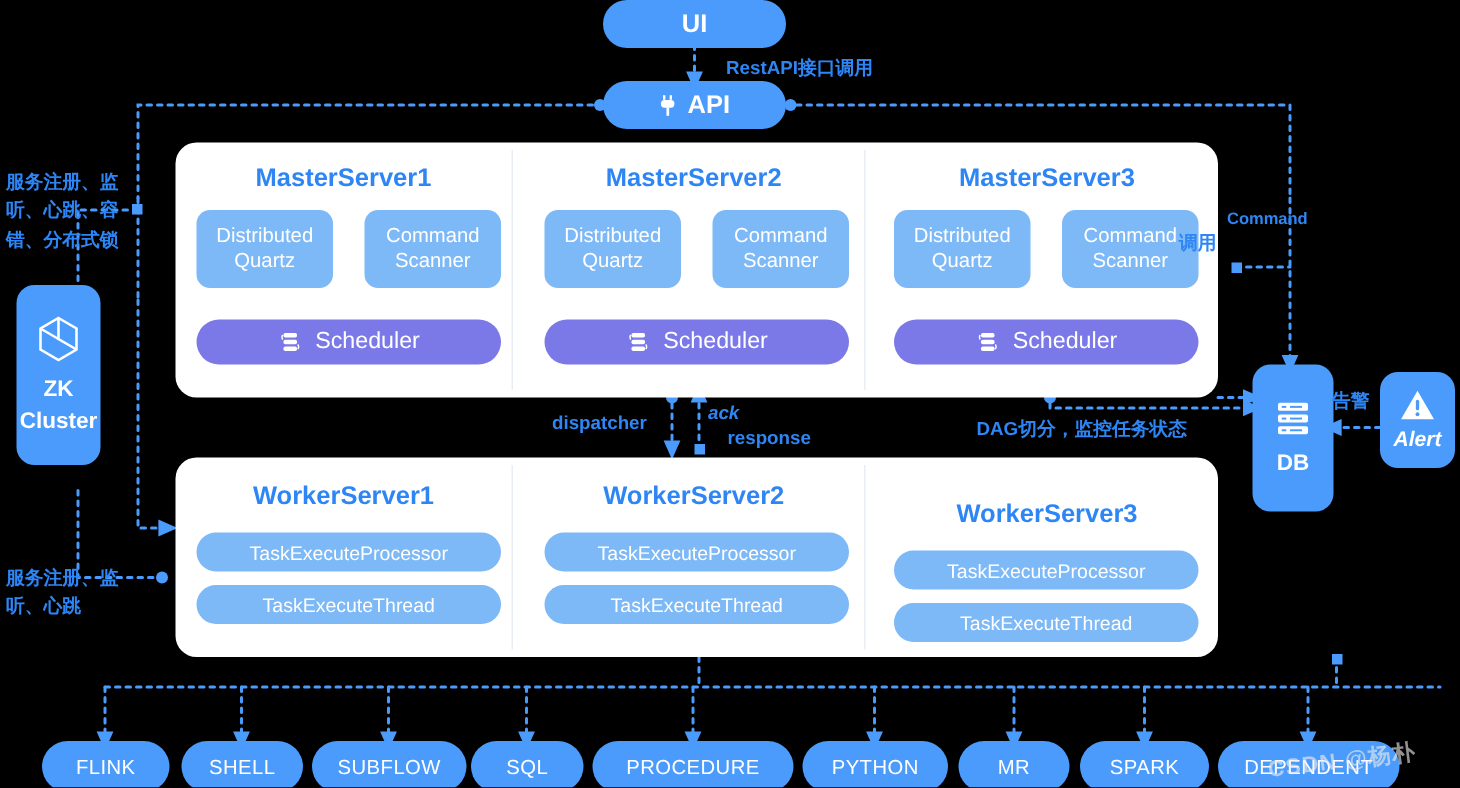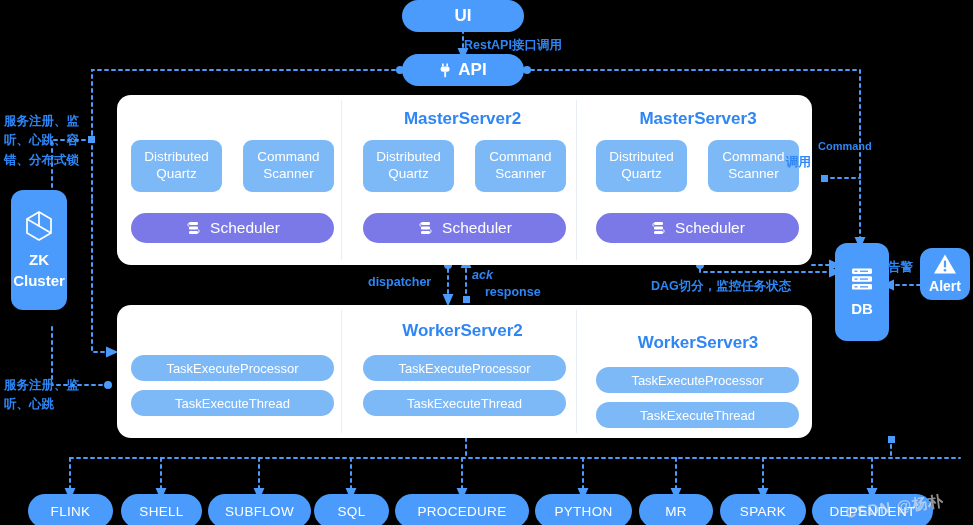--- a/index.html
+++ b/index.html
@@ -134,27 +134,28 @@
       <svg width="13" height="15" viewBox="0 0 13 15" fill="#fff">
         <rect x="3" y="0.5" width="1.6" height="3"></rect>
           <rect x="7.4" y="0.5" width="1.6" height="3"></rect>
         <rect x="1.6" y="3.6" width="9" height="5.2" rx="2.4"></rect>
         <rect x="5.3" y="8.6" width="1.8" height="5.6"></rect>
       </svg>
     </span>
     <span>API</span>
   </div>
 
-  <div class="lab" style="left:464px;top:36px;">RestAPI接口调用</div>
+  <div class="lab" style="left:484px;top:36px;">RestAPI接口调用</div>
 
   <div class="panel" style="left:117px;top:95px;width:695px;height:170px;"></div>
   <div class="panel-div" style="left:341px;top:100px;height:160px;"></div>
   <div class="panel-div" style="left:576px;top:100px;height:160px;"></div>
 
   <div style="position:absolute;left:117px;top:95px;width:224px;height:170px;">
+    <div class="srv-title" style="top:14px;">MasterServer1</div>
     <div class="subbox" style="left:14px;top:45px;width:91px;height:52px;">
       <div><span>Distributed</span><br>
            <span>Quartz</span></div>
     </div>
     <div class="subbox" style="left:126px;top:45px;width:91px;height:52px;">
       <div><span>Command</span><br>
            <span>Scanner</span></div>
     </div>
     <div class="sched" style="left:14px;top:118px;width:203px;height:30px;">
       <span style="display:inline-flex;">
@@ -216,20 +217,21 @@
       </span>
       <span>Scheduler</span>
     </div>
   </div>
 
   <div class="panel" style="left:117px;top:305px;width:695px;height:133px;"></div>
   <div class="panel-div" style="left:341px;top:310px;height:123px;"></div>
   <div class="panel-div" style="left:576px;top:310px;height:123px;"></div>
 
   <div style="position:absolute;left:117px;top:305px;width:224px;height:133px;">
+    <div class="srv-title" style="top:16px;">WorkerServer1</div>
     <div class="wpill" style="left:14px;top:50px;width:203px;height:26px;">TaskExecuteProcessor</div>
     <div class="wpill" style="left:14px;top:85px;width:203px;height:26px;">TaskExecuteThread</div>
   </div>
 
   <div style="position:absolute;left:349px;top:305px;width:227px;height:133px;">
     <div class="srv-title" style="top:16px;">WorkerServer2</div>
     <div class="wpill" style="left:14px;top:50px;width:203px;height:26px;">TaskExecuteProcessor</div>
     <div class="wpill" style="left:14px;top:85px;width:203px;height:26px;">TaskExecuteThread</div>
   </div>
 
@@ -265,21 +267,21 @@
         <rect x="5.5" y="12.4" width="3" height="1.3" fill="#4a9bfb"></rect>
         <rect x="5.5" y="20.2" width="3" height="1.3" fill="#4a9bfb"></rect>
         <rect x="11" y="4.6" width="8" height="1.3" fill="#4a9bfb"></rect>
         <rect x="11" y="12.4" width="8" height="1.3" fill="#4a9bfb"></rect>
         <rect x="11" y="20.2" width="8" height="1.3" fill="#4a9bfb"></rect>
       </svg>
     </span>
     <span class="lbl">DB</span>
   </div>
 
-  <div class="sidebox" style="left:920px;top:248px;width:50px;height:52px;">
+  <div class="sidebox" style="left:920px;top:248px;width:50px;height:64px;font-style:italic;">
     <span style="display:inline-flex;">
       <svg width="24" height="22" viewBox="0 0 24 22" fill="#fff">
         <path d="M12 1.5 L23 20.5 L1 20.5 Z"></path>
         <rect x="10.9" y="7.5" width="2.2" height="7" rx="1" fill="#4a9bfb"></rect>
         <circle cx="12" cy="17.2" r="1.3" fill="#4a9bfb"></circle>
       </svg>
     </span>
     <span class="lbl" style="font-size:14px;">Alert</span>
   </div>
 

